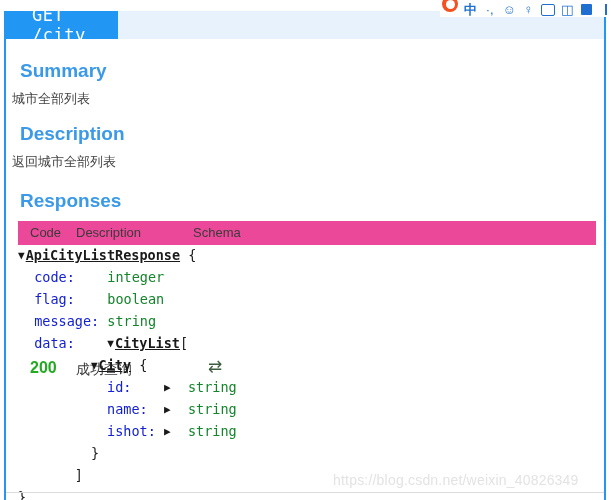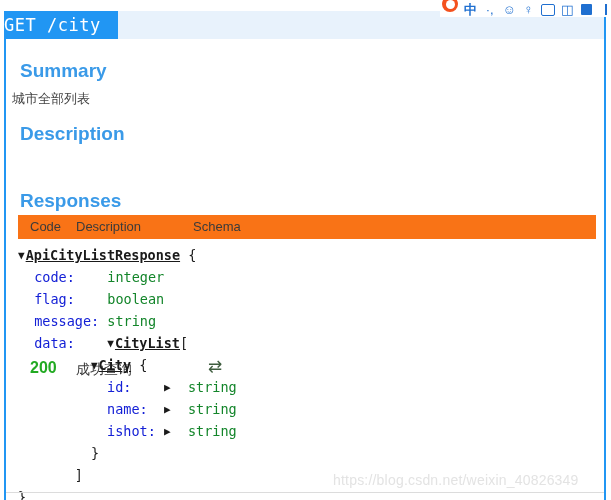--- a/index.html
+++ b/index.html
@@ -124,21 +124,21 @@
     left: 0;
     top: 0;
     width: 114px;
     height: 28px;
     background: #2196f3;
     color: #ffffff;
     font-family: "DejaVu Sans Mono", "Liberation Mono", monospace;
     font-size: 17px;
     display: flex;
     align-items: center;
-    padding-left: 0;
+    padding-left: 28px;
     box-sizing: border-box;
     letter-spacing: 0.5px;
   }
 
   
   #content {
     position: absolute;
     left: 6px;
     top: 39px;
     width: 548px;
@@ -165,24 +165,24 @@
   #summary-title  { position: absolute; top: 22px; }
   #summary-text   { position: absolute; top: 53px; }
   #description-title { position: absolute; top: 85px; }
   #description-text  { position: absolute; top: 116px; }
   #responses-title   { position: absolute; top: 152px; }
 
   
   #resp-head {
     position: absolute;
     left: 12px;
-    top: 176px;
+    top: 182px;
     width: 578px;
     height: 24px;
-    background: #f97316;
+    background: #ec4899;
   }
   #resp-head .th {
     position: absolute;
     top: 4px;
     font-size: 13px;
     color: #3b3b3b;
   }
   #th-code   { left: 12px; }
   #th-desc   { left: 58px; }
   #th-schema { left: 175px; }
@@ -296,20 +296,21 @@
 <div id="header-bar">
   <div id="method-tab">GET /city</div>
 </div>
 
 <div id="content">
 
   <div class="section-title" id="summary-title">Summary</div>
   <div class="section-text" id="summary-text">城市全部列表</div>
 
   <div class="section-title" id="description-title">Description</div>
+  <div class="section-text" id="description-text">返回城市全部列表</div>
 
   <div class="section-title" id="responses-title">Responses</div>
 
   <div id="resp-head">
     <span class="th" id="th-code">Code</span>
     <span class="th" id="th-desc">Description</span>
     <span class="th" id="th-schema">Schema</span>
   </div>
 
   <div id="resp-row">

